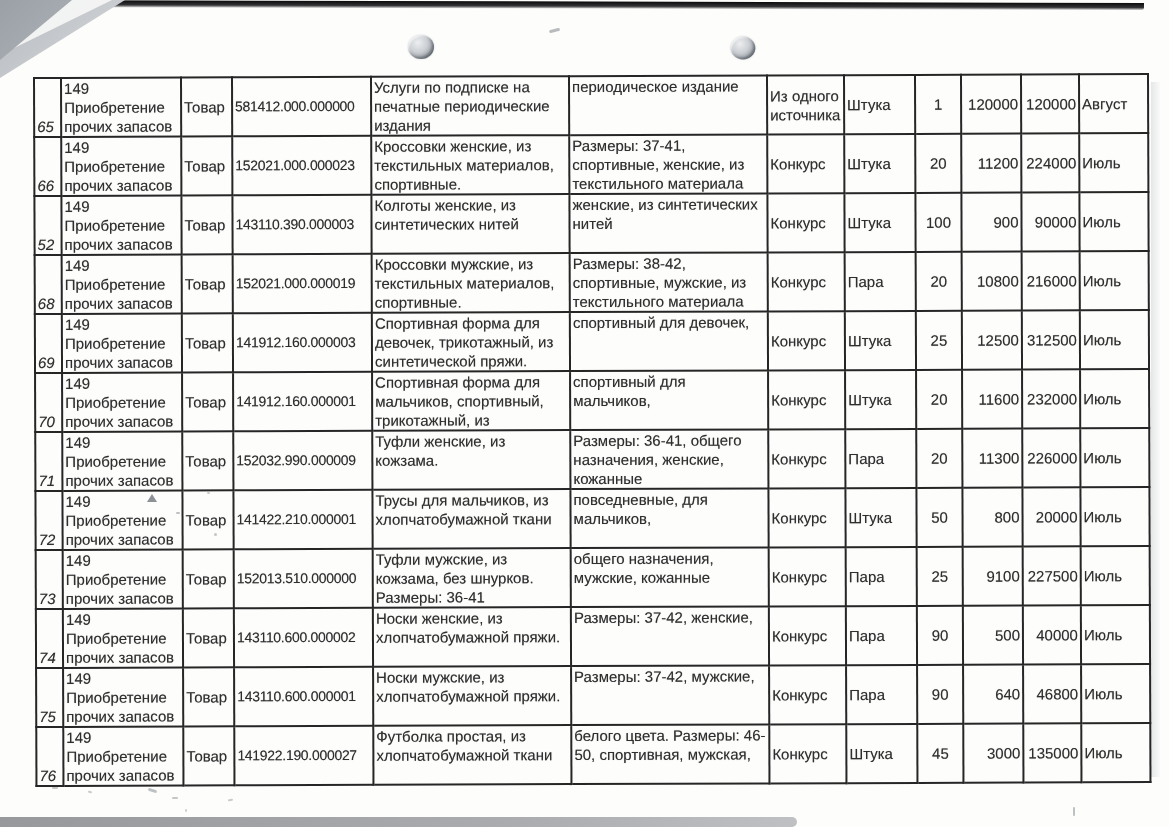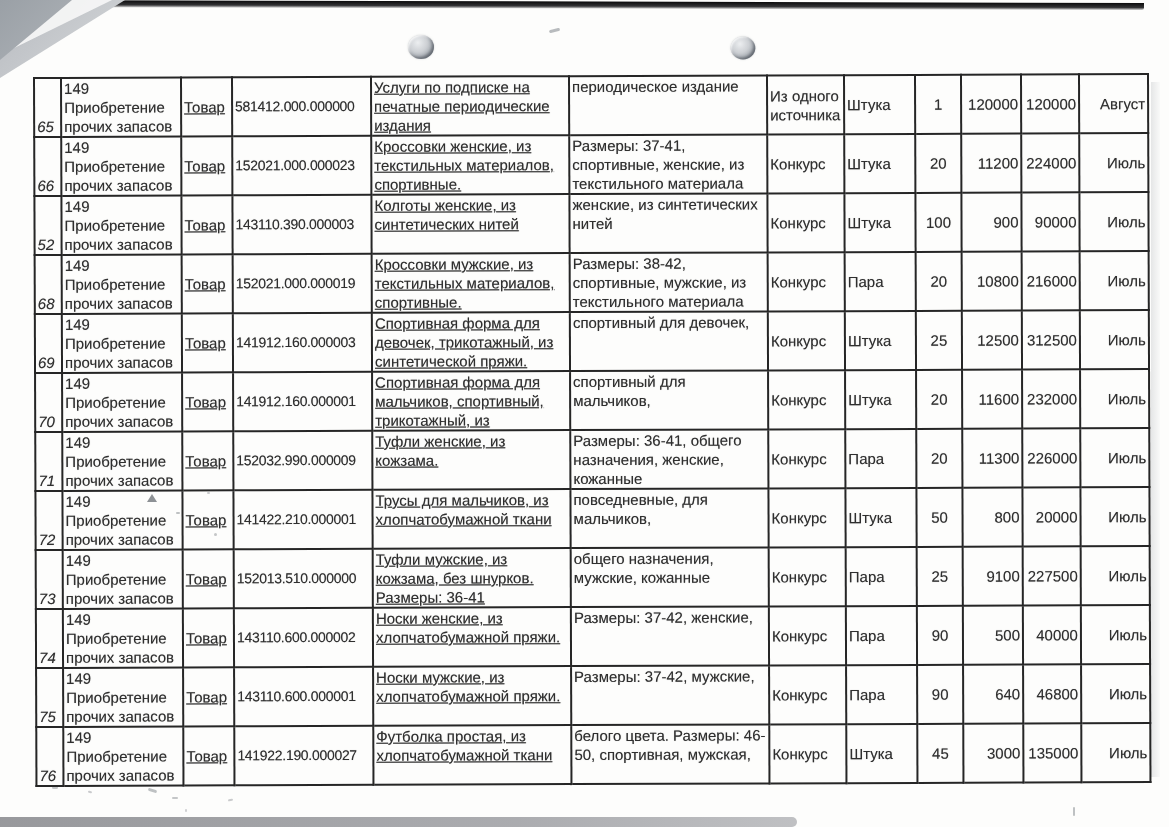--- a/index.html
+++ b/index.html
@@ -78,30 +78,30 @@
   table.proc td{
     border:2px solid #262626;
     padding:0 2px;
     overflow:hidden;
     text-shadow:0 0 0.7px rgba(47,47,47,.5);
     box-sizing:border-box;
   }
   table.proc tr{height:58px;}
   td.c-num{vertical-align:bottom;text-align:left;padding:0 0 1px 2px;font-style:italic;}
   td.c-cat{vertical-align:top;padding:0 2px 0 4px;}
-  td.c-type{vertical-align:middle;padding-left:4px;text-decoration:underline;}
+  td.c-type{vertical-align:middle;padding-left:4px;}
   td.c-code{vertical-align:middle;padding-left:3px;font-size:14px;letter-spacing:-0.3px;white-space:nowrap;}
-  td.c-name{vertical-align:top;padding:0 2px 0 4px;text-decoration:underline;}
+  td.c-name{vertical-align:top;padding:0 2px 0 4px;}
   td.c-spec{vertical-align:top;padding:0 2px 0 4px;}
   td.c-method{vertical-align:middle;padding-left:4px;}
   td.c-unit{vertical-align:middle;text-align:left;}
   td.c-qty{vertical-align:middle;text-align:center;}
   td.c-price{vertical-align:middle;text-align:right;padding-right:3px;}
   td.c-total{vertical-align:middle;text-align:right;padding-right:3px;}
-  td.c-month{vertical-align:middle;text-align:right;}
+  td.c-month{vertical-align:middle;text-align:left;}
 </style>
 </head>
 <body>
 
 <div class="page">
 
   <div class="scan-top-edge"></div>
   <div class="scan-corner-shadow">
     <div class="tri-light"></div>
     <div class="tri-white"></div>

